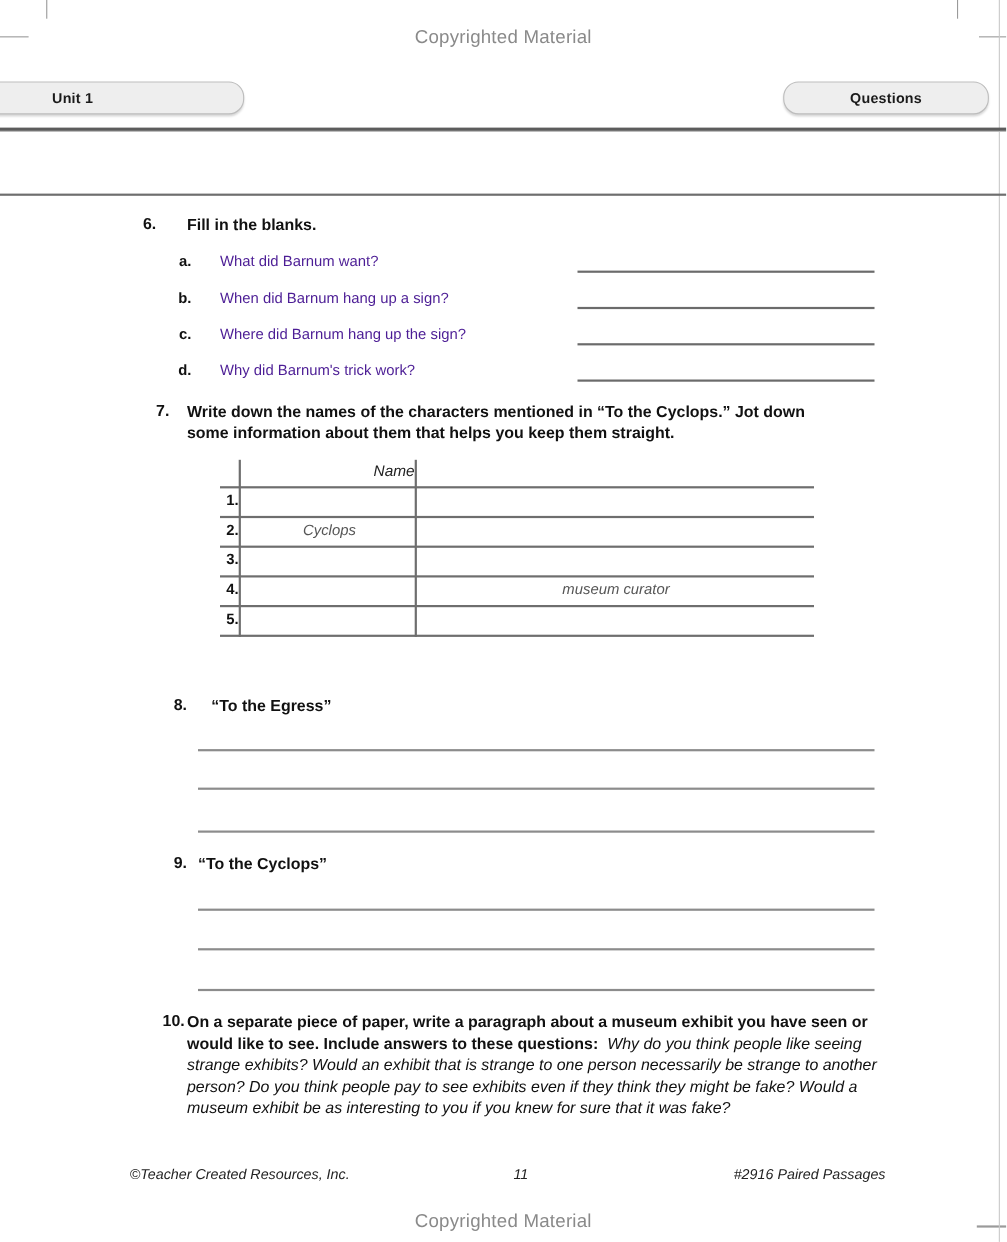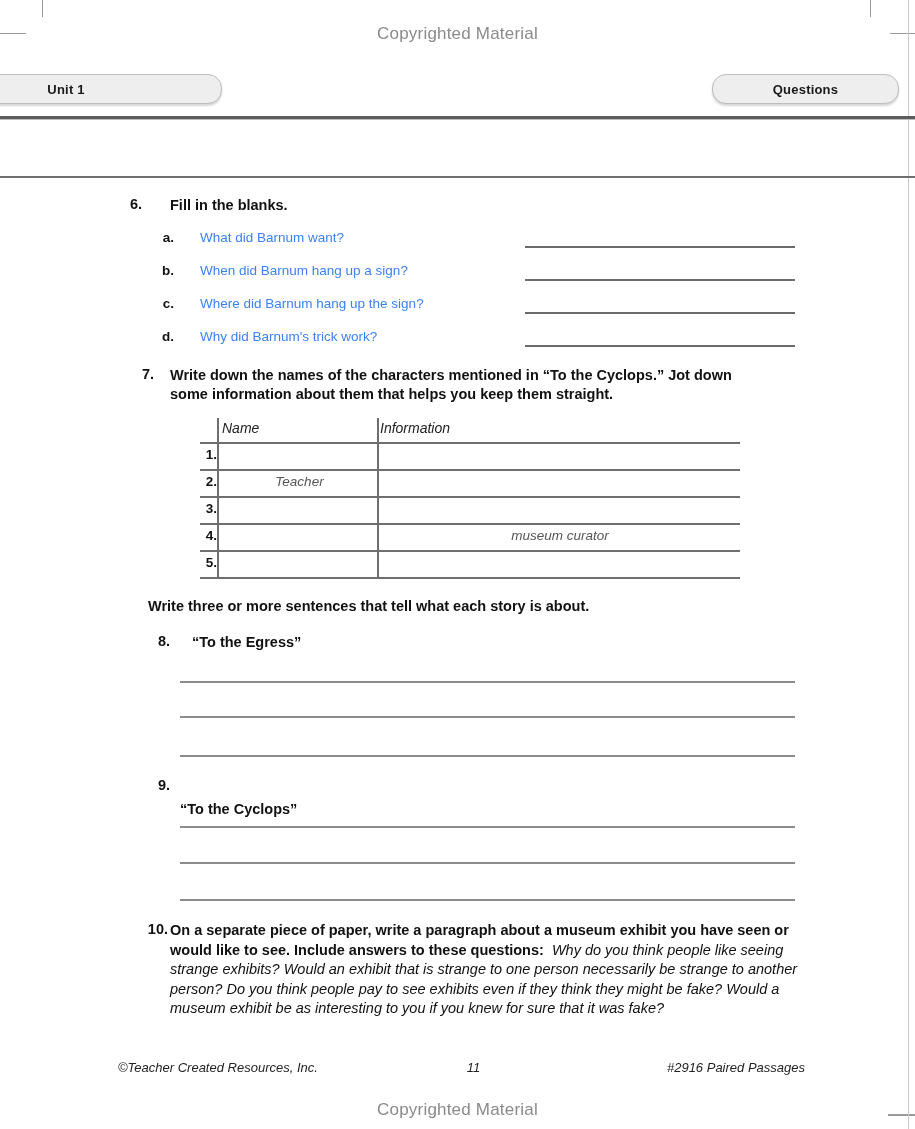--- a/index.html
+++ b/index.html
@@ -149,21 +149,21 @@
     position: absolute;
     font-size: 13.5px;
     font-weight: bold;
     color: #111;
     text-align: right;
   }
   .subtext {
     position: absolute;
     font-size: 13.5px;
     font-weight: normal;
-    color: #3b82f6;
+    color: #4c1d95;
   }
 
   
   .answer-line {
     position: absolute;
     height: 2px;
     background: #6b6b6b;
   }
   .write-line {
     position: absolute;
@@ -180,21 +180,21 @@
   }
   .tbl-head {
     position: relative;
     height: 24px;
   }
   .tbl-head .hcell {
     position: absolute;
     font-style: italic;
     font-size: 14px;
     color: #222;
-    text-align: left;
+    text-align: right;
     top: 2px;
   }
   .h-name { left: 22px; width: 155px; }
   .h-info { left: 180px; width: 360px; }
 
   .tbl-row {
     position: relative;
     height: 27px;
   }
   .tbl-row .rnum {
@@ -302,34 +302,33 @@
   <div class="answer-line" style="left:525px; top:345px; width:270px;"></div>
 
   <div class="qnum" style="left:130px; top:366px; width:24px;">7.</div>
   <div class="qtext" style="left:170px; top:366px;">Write down the names of the characters mentioned in “To the Cyclops.”  Jot down</div>
   <div class="qtext" style="left:170px; top:385px;">some information about them that helps you keep them straight.</div>
 
   <div class="tbl">
 
     <div class="tbl-head">
       <div class="hcell h-name">Name</div>
-      <div class="hcell h-info">Information</div>
     </div>
     <div class="tbl-hline" style="top:24px;"></div>
 
     <div class="tbl-row" style="top:0px;">
       <div class="rnum">1.</div>
       <div class="cell-name"></div>
       <div class="cell-info"></div>
     </div>
     <div class="tbl-hline" style="top:51px;"></div>
 
     <div class="tbl-row" style="top:0px;">
       <div class="rnum">2.</div>
-      <div class="cell-name">Teacher</div>
+      <div class="cell-name">Cyclops</div>
       <div class="cell-info"></div>
     </div>
     <div class="tbl-hline" style="top:78px;"></div>
 
     <div class="tbl-row" style="top:0px;">
       <div class="rnum">3.</div>
       <div class="cell-name"></div>
       <div class="cell-info"></div>
     </div>
     <div class="tbl-hline" style="top:105px;"></div>
@@ -345,30 +344,29 @@
       <div class="rnum">5.</div>
       <div class="cell-name"></div>
       <div class="cell-info"></div>
     </div>
     <div class="tbl-hline" style="top:159px;"></div>
 
     <div class="tbl-vline" style="left:17px; top:0px; height:161px;"></div>
     <div class="tbl-vline" style="left:177px; top:0px; height:161px;"></div>
   </div>
 
-  <div class="qtext" style="left:148px; top:597px;">Write three or more sentences that tell what each story is about.</div>
 
   <div class="qnum" style="left:148px; top:633px; width:22px;">8.</div>
   <div class="qtext" style="left:192px; top:633px;">“To the Egress”</div>
   <div class="write-line" style="left:180px; top:681px; width:615px;"></div>
   <div class="write-line" style="left:180px; top:716px; width:615px;"></div>
   <div class="write-line" style="left:180px; top:755px; width:615px;"></div>
 
   <div class="qnum" style="left:148px; top:777px; width:22px;">9.</div>
-  <div class="qtext" style="left:180px; top:800px;">“To the Cyclops”</div>
+  <div class="qtext" style="left:180px; top:777px;">“To the Cyclops”</div>
   <div class="write-line" style="left:180px; top:826px; width:615px;"></div>
   <div class="write-line" style="left:180px; top:862px; width:615px;"></div>
   <div class="write-line" style="left:180px; top:899px; width:615px;"></div>
 
   <div class="qnum" style="left:134px; top:921px; width:34px;">10.</div>
   <div style="position:absolute; left:170px; top:921px; width:636px; font-size:14.5px; line-height:19.5px; color:#111;">
     <span style="font-weight:bold;">On a separate piece of paper, write a paragraph about a museum exhibit you have seen or would like to see.  Include answers to these questions:</span><span>&nbsp;&nbsp;</span><span style="font-style:italic;">Why do you think people like seeing strange exhibits?  Would an exhibit that is strange to one person necessarily be strange to another person?  Do you think people pay to see exhibits even if they think they might be fake?  Would a museum exhibit be as interesting to you if you knew for sure that it was fake?</span>
   </div>
 
   <div class="footer">

